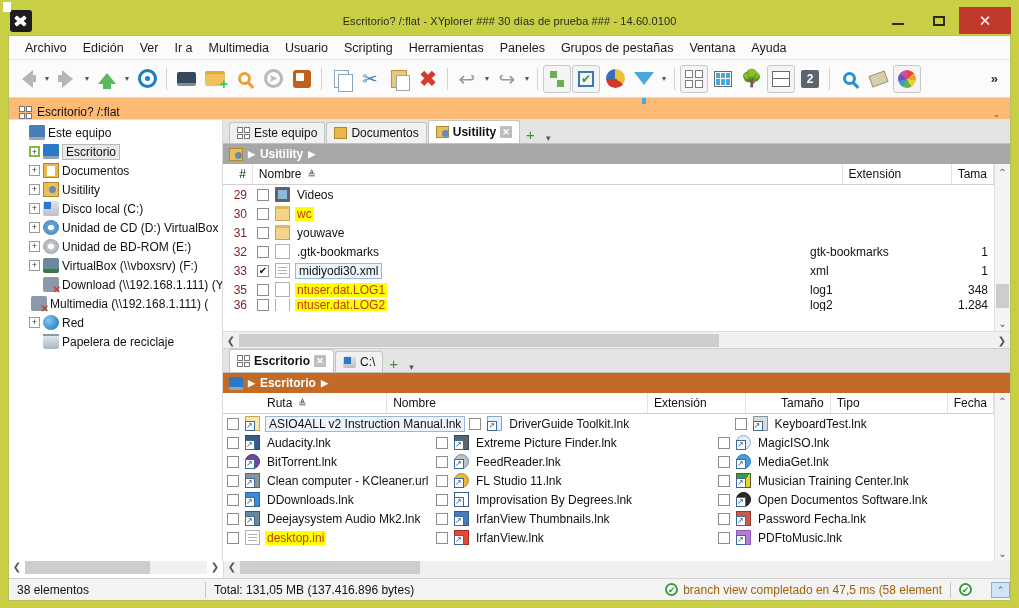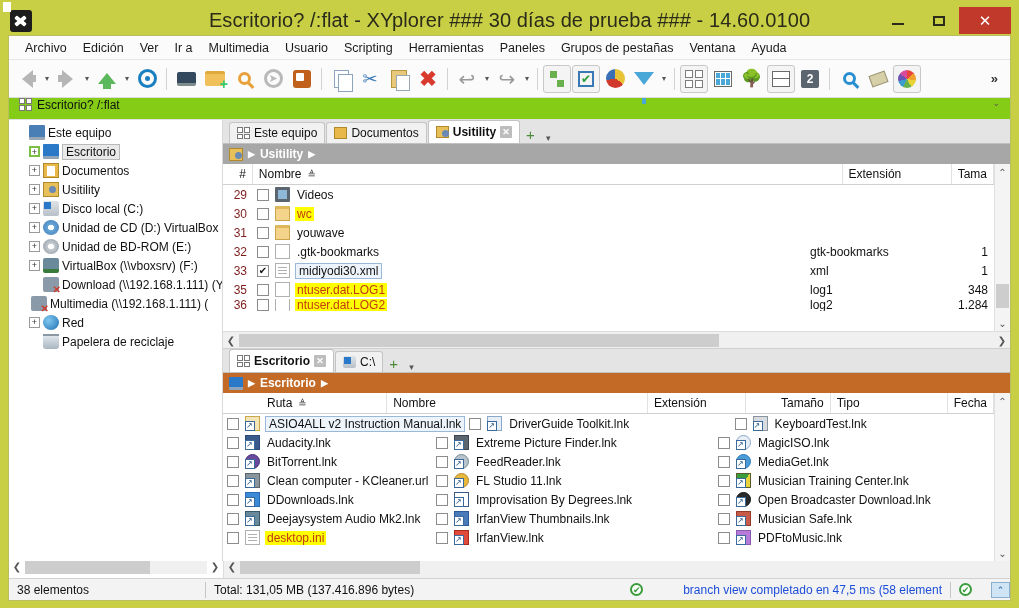--- a/index.html
+++ b/index.html
@@ -40,21 +40,21 @@
     width: 13px; height: 4px;
     top: 9px; left: 4px;
     border-radius: 1px;
   }
   .app-logo::before { transform: rotate(40deg); }
   .app-logo::after  { transform: rotate(-40deg); }
   .title-text {
     position: absolute;
     left: 0; right: 0;
     text-align: center;
-    font-size: 20px;
+    font-size: 11px;
     color: #2b2b1a;
     letter-spacing: .1px;
     pointer-events: none;
   }
   .win-buttons {
     margin-left: auto;
     display: flex;
     align-items: center;
     height: 27px;
     z-index: 3;
@@ -177,24 +177,24 @@
   .split::after{content:"";position:absolute;left:0;right:0;top:6px;height:1.5px;background:#6a6a6a;}
   .num2 { width:18px;height:18px;background:#5a6570;color:#fff;font-size:12px;display:flex;align-items:center;justify-content:center;border-radius:2px;font-weight:bold;}
   .mag2 { width:13px;height:13px;border:3px solid #2a8fd0;border-radius:50%;position:relative;}
   .mag2::after{content:"";position:absolute;width:3px;height:8px;background:#2a8fd0;right:-4px;bottom:-7px;transform:rotate(-45deg);}
   .pencil { width:17px;height:12px;background:#d6cfa8;border:1px solid #9a9378;transform:rotate(-20deg);}
   .flower { width:18px;height:18px;border-radius:50%; background: conic-gradient(#e8443a 0 14%, #f0a030 14% 28%, #e8d335 28% 42%, #6ab04c 42% 57%, #3a9cd0 57% 71%, #6a55b5 71% 85%, #d84a9c 85% 100%); }
 
   
   .addressbar {
     height: 22px;
-    background: #84cc16;
+    background: #fdba74;
     border-bottom: 1px solid #e1e1e1;
     display: flex;
-    align-items: flex-start;
+    align-items: flex-end;
     padding-left: 10px;
     font-size: 12px;
     color: #111;
     gap: 5px;
   }
   .addr-icon { width:13px;height:13px; display:grid; grid-template-columns:1fr 1fr; grid-template-rows:1fr 1fr; gap:1px; }
   .addr-icon i { border:1px solid #777; background:#fff; }
   .addr-chevron { margin-left:auto; margin-right:10px; font-size:9px; color:#555; }
 
   
@@ -390,21 +390,21 @@
   
   .statusbar {
     height: 22px;
     background: #f3f3f3;
     border-top: 1px solid #d2d2d2;
     display: flex; align-items: center;
     font-size: 12px; color: #111;
   }
   .sb-seg { padding: 0 8px; display:flex; align-items:center; height:100%; }
   .sb-sep { width:1px; height: 16px; background:#c6c6c6; }
-  .sb-link { color: #1d4ed8; margin-left: 35px; }
+  .sb-link { color: #a16207; }
   .okdot {
     width: 13px; height: 13px; border-radius: 50%;
     background: #fff; border: 2px solid #3a9c3a;
     color: #3a9c3a; font-size: 9px; line-height: 10px; text-align: center;
     margin-right: 5px; flex:0 0 auto;
   }
   .sb-up {
     width: 19px; height: 16px; background: #cfe4f5; border: 1px solid #8ab0d0;
     color: #1a5a9c; font-size: 9px; text-align: center; line-height: 14px;
     margin-left: 6px;
@@ -897,21 +897,21 @@
                     <span class="fi fi-file lnk" style="background:#fff;border:1px solid #3a5a8c;">
                         <span class="lnkarrow">↗</span>
                       </span>
                     <span class="fname">Improvisation By Degrees.lnk</span>
                   </span>
                   <span style="width:280px;display:flex;align-items:center">
                     <span class="cb"></span>
                     <span class="fi fi-file lnk" style="background:#2a2a2a;border:1px solid #111;border-radius:50%;">
                         <span class="lnkarrow">↗</span>
                       </span>
-                    <span class="fname">Open Broadcaster Download.lnk</span>
+                    <span class="fname">Open Documentos Software.lnk</span>
                   </span>
                 </div>
 
                 <div class="row">
                   <span class="cb"></span>
                   <span class="fi fi-file lnk" style="background:#6a8a9c;border:1px solid #3a5a6c;">
                       <span class="lnkarrow">↗</span>
                     </span>
                   <span class="fname">Deejaysystem Audio Mk2.lnk</span>
                   <span style="margin-left:auto;width:282px;display:flex;align-items:center">
@@ -919,21 +919,21 @@
                     <span class="fi fi-file lnk" style="background:#4a7ab8;border:1px solid #2a5a98;">
                         <span class="lnkarrow">↗</span>
                       </span>
                     <span class="fname">IrfanView Thumbnails.lnk</span>
                   </span>
                   <span style="width:280px;display:flex;align-items:center">
                     <span class="cb"></span>
                     <span class="fi fi-file lnk" style="background:#c85a4a;border:1px solid #983a2a;">
                         <span class="lnkarrow">↗</span>
                       </span>
-                    <span class="fname">Musician Safe.lnk</span>
+                    <span class="fname">Password Fecha.lnk</span>
                   </span>
                 </div>
 
                 <div class="row">
                   <span class="cb"></span>
                   <span class="fi fi-file lines"></span>
                   <span class="fname hl">desktop.ini</span>
                   <span style="margin-left:auto;width:282px;display:flex;align-items:center">
                     <span class="cb"></span>
                     <span class="fi fi-file lnk" style="background:#e04a3a;border:1px solid #a82a1a;">

